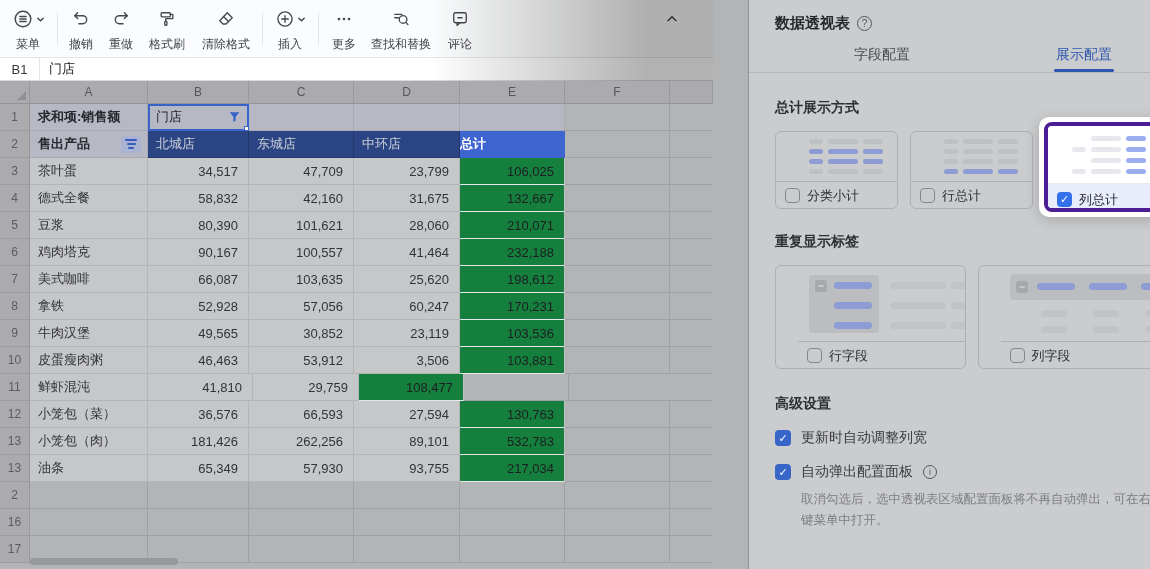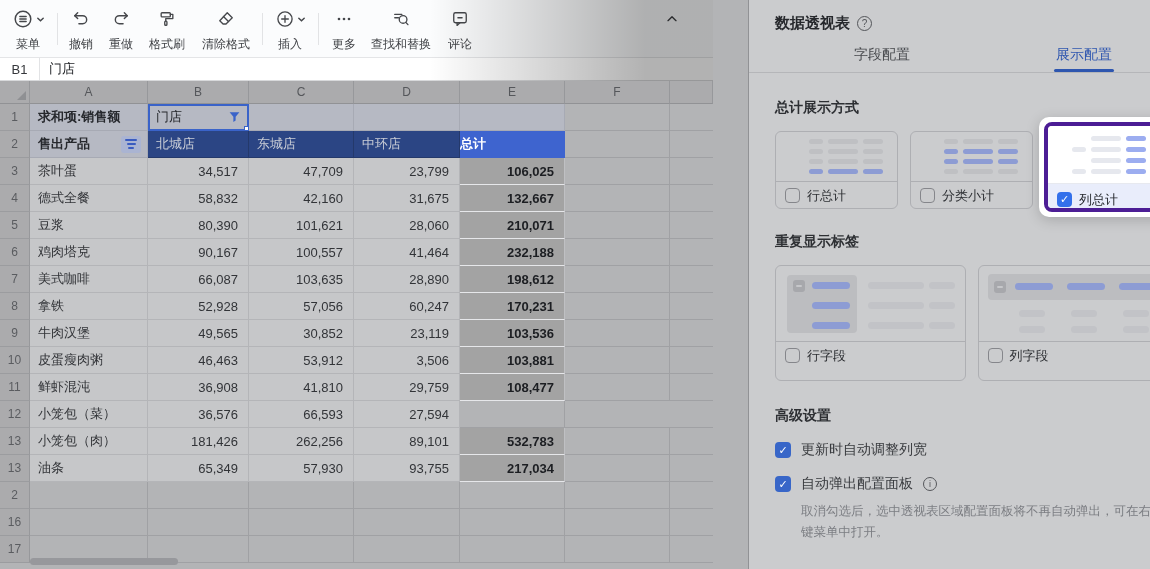--- a/index.html
+++ b/index.html
@@ -37,21 +37,21 @@
   .lav { background:#b6b9c3; border-right:1px solid #a7aab4; border-bottom:1px solid #a7aab4; padding-left:8px; color:#26282d; }
   .lav.bold { font-weight:bold; }
   .sel-cell { position:relative; outline:2px solid #3a63c9; outline-offset:-2px; z-index:1; }
   .fill-handle { position:absolute; right:-3px; bottom:-3px; width:7px; height:7px; background:#ffffff; border:1.5px solid #3a63c9; z-index:2; }
   .funnel { position:absolute; right:7px; top:50%; transform:translateY(-50%); }
   .navy { background:#2b4584; border-right:1px solid #24396b; border-bottom:1px solid #24396b; color:#c9cdd6; padding-left:8px; }
   .tot-hdr { background:#3e64cf; border-right:1px solid #3e64cf; border-bottom:1px solid #3e64cf; color:#ffffff; font-weight:bold; padding-left:0; }
   .data { background:#c6c7c9; border-right:1px solid #b4b5b8; border-bottom:1px solid #b4b5b8; }
   .data.prod { padding-left:8px; }
   .data.num { justify-content:flex-end; padding-right:10px; }
-  .tot-cell { background:#a3a3a3; border-right:1px solid #bfc0c3; border-bottom:1px solid #e6e7ea; justify-content:flex-end; padding-right:10px; color:#1c1e22;font-weight:bold; }
+  .tot-cell { background:#15803d; border-right:1px solid #bfc0c3; border-bottom:1px solid #e6e7ea; justify-content:flex-end; padding-right:10px; color:#1c1e22; }
   .field-btn { margin-left:auto; margin-right:6px; width:20px; height:17px; border-radius:3px; background:#aab4d2; display:flex; flex-direction:column; justify-content:center; align-items:center; gap:2px; cursor:pointer; }
   .field-btn i { display:block; height:2px; border-radius:1px; background:#3a5cc0; }
   .field-btn i:nth-child(1){width:12px} .field-btn i:nth-child(2){width:9px} .field-btn i:nth-child(3){width:6px}
   .hscroll { position:absolute; left:30px; top:477px; width:148px; height:7px; border-radius:4px; background:#97989c; cursor:pointer; }
 
   
   .panel { position:absolute; left:748px; top:0; width:437px; height:569px; background:#cbccce; border-left:1px solid #919295; }
   .panel-header { display:flex; align-items:center; padding:14px 20px 0 26px; }
   .panel-title { font-size:15px; font-weight:bold; color:#26282c; }
   .help-icon { margin-left:7px; width:15px; height:15px; border:1.4px solid #54565a; border-radius:50%; font-size:10px; color:#54565a; display:flex; align-items:center; justify-content:center; cursor:pointer; }
@@ -75,21 +75,21 @@
   
   .spotlight { position:absolute; left:290px; top:117px; width:130px; height:100px; background:#ffffff; border-radius:10px; box-shadow:0 3px 14px rgba(0,0,0,0.18); }
   .opt-card.bright { position:absolute; left:295px; top:122px; width:120px; height:90px; border:4px solid #4c1d95; border-radius:8px; background:#fff; }
   .opt-card.bright .prev { height:58px; background:#fff; border-bottom:1px solid #e7e9ef; gap:6px; }
   .opt-card.bright .bar { background:#e6e8ee; }
   .opt-card.bright .bar.blue { background:#9cadf0; }
   .opt-card.bright .opt-label { height:31px; background:#e9edfb; font-size:13px; color:#1f2227; }
   .opt-card.bright .cb.checked { background:#3370eb; }
 
   .cards2 { display:flex; gap:12px; padding:0 17px 0 26px; margin-top:14px; }
-  .rep-card { width:192px; height:116px; border:1px solid #aeafb3; border-radius:6px; overflow:hidden; cursor:pointer; }
+  .rep-card { width:192px; height:104px; border:1px solid #aeafb3; border-radius:6px; overflow:hidden; cursor:pointer;padding-left:22px; }
   .rep-prev { height:76px; border-bottom:1px solid #aeafb3; position:relative; }
   .rep-label { height:27px; display:flex; align-items:center; padding-left:9px; gap:7px; font-size:13px; color:#2d2f33; }
   .strip { position:absolute; background:#bcbdc0; border-radius:4px; }
   .sq { position:absolute; width:12px; height:12px; border-radius:3px; background:#a7a8ac; }
   .sq:after { content:""; position:absolute; left:3px; top:5px; width:6px; height:2px; background:#c6c7ca; border-radius:1px; }
   .pbar { position:absolute; height:7px; border-radius:3.5px; }
   .pbar.blue { background:#8d9cd4; } .pbar.gray { background:#c2c3c7; }
 
   .adv { margin-top:26px; }
   .adv-row { display:flex; align-items:center; gap:10px; padding-left:26px; margin-top:16px; }
@@ -311,21 +311,21 @@
         <div class="cell w-e tot-cell">232,188</div>
         <div class="cell w-f"></div>
         <div class="cell w-g"></div>
       </div>
 
       <div class="srow">
         <div class="cell w-rn rowno">7</div>
         <div class="cell w-a data prod">美式咖啡</div>
         <div class="cell w-b data num">66,087</div>
         <div class="cell w-c data num">103,635</div>
-        <div class="cell w-d data num">28,890</div>
+        <div class="cell w-d data num">25,620</div>
         <div class="cell w-e tot-cell">198,612</div>
         <div class="cell w-f"></div>
         <div class="cell w-g"></div>
       </div>
 
       <div class="srow">
         <div class="cell w-rn rowno">8</div>
         <div class="cell w-a data prod">拿铁</div>
         <div class="cell w-b data num">52,928</div>
         <div class="cell w-c data num">57,056</div>
@@ -353,34 +353,34 @@
         <div class="cell w-c data num">53,912</div>
         <div class="cell w-d data num">3,506</div>
         <div class="cell w-e tot-cell">103,881</div>
         <div class="cell w-f"></div>
         <div class="cell w-g"></div>
       </div>
 
       <div class="srow">
         <div class="cell w-rn rowno">11</div>
         <div class="cell w-a data prod">鲜虾混沌</div>
-        <div class="cell w-b data num">36,908</div>
         <div class="cell w-c data num">41,810</div>
         <div class="cell w-d data num">29,759</div>
         <div class="cell w-e tot-cell">108,477</div>
         <div class="cell w-f"></div>
         <div class="cell w-g"></div>
       </div>
 
       <div class="srow">
         <div class="cell w-rn rowno">12</div>
         <div class="cell w-a data prod">小笼包（菜）</div>
         <div class="cell w-b data num">36,576</div>
         <div class="cell w-c data num">66,593</div>
         <div class="cell w-d data num">27,594</div>
+        <div class="cell w-e tot-cell">130,763</div>
         <div class="cell w-f"></div>
         <div class="cell w-g"></div>
       </div>
 
       <div class="srow">
         <div class="cell w-rn rowno">13</div>
         <div class="cell w-a data prod">小笼包（肉）</div>
         <div class="cell w-b data num">181,426</div>
         <div class="cell w-c data num">262,256</div>
         <div class="cell w-d data num">89,101</div>
@@ -452,66 +452,66 @@
 
     <div class="cards3">
       <div class="opt-card">
         <div class="prev">
           <div class="bar-row">
               <span class="bar b14"></span>
               <span class="bar b30"></span>
               <span class="bar b20"></span>
             </div>
           <div class="bar-row">
+              <span class="bar b14 blue"></span>
+              <span class="bar b30 blue"></span>
+              <span class="bar b20 blue"></span>
+            </div>
+          <div class="bar-row">
+              <span class="bar b14 blue"></span>
+              <span class="bar b30 blue"></span>
+              <span class="bar b20 blue"></span>
+            </div>
+          <div class="bar-row">
               <span class="bar b14"></span>
               <span class="bar b30"></span>
               <span class="bar b20"></span>
             </div>
+        </div>
+        <div class="opt-label">
+          <span class="cb"></span>
+          <span>分类小计</span>
+        </div>
+      </div>
+      <div class="opt-card">
+        <div class="prev">
           <div class="bar-row">
               <span class="bar b14"></span>
               <span class="bar b30"></span>
               <span class="bar b20"></span>
             </div>
           <div class="bar-row">
+              <span class="bar b14"></span>
+              <span class="bar b30"></span>
+              <span class="bar b20"></span>
+            </div>
+          <div class="bar-row">
+              <span class="bar b14"></span>
+              <span class="bar b30"></span>
+              <span class="bar b20"></span>
+            </div>
+          <div class="bar-row">
               <span class="bar b14 blue"></span>
               <span class="bar b30 blue"></span>
               <span class="bar b20 blue"></span>
             </div>
         </div>
         <div class="opt-label">
           <span class="cb"></span>
           <span>行总计</span>
-        </div>
-      </div>
-      <div class="opt-card">
-        <div class="prev">
-          <div class="bar-row">
-              <span class="bar b14"></span>
-              <span class="bar b30"></span>
-              <span class="bar b20"></span>
-            </div>
-          <div class="bar-row">
-              <span class="bar b14 blue"></span>
-              <span class="bar b30 blue"></span>
-              <span class="bar b20 blue"></span>
-            </div>
-          <div class="bar-row">
-              <span class="bar b14 blue"></span>
-              <span class="bar b30 blue"></span>
-              <span class="bar b20 blue"></span>
-            </div>
-          <div class="bar-row">
-              <span class="bar b14"></span>
-              <span class="bar b30"></span>
-              <span class="bar b20"></span>
-            </div>
-        </div>
-        <div class="opt-label">
-          <span class="cb"></span>
-          <span>分类小计</span>
         </div>
       </div>
     </div>
 
     <div class="spotlight"></div>
     <div class="opt-card bright">
       <div class="prev">
         <div class="bar-row">
             <span class="bar b30"></span>
             <span class="bar b20 blue"></span>

